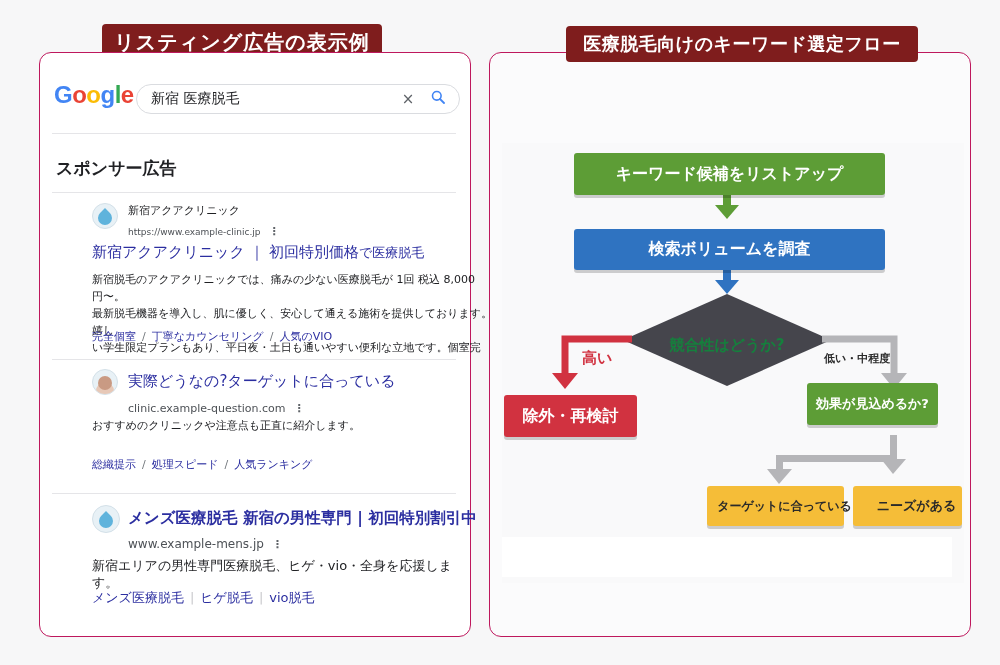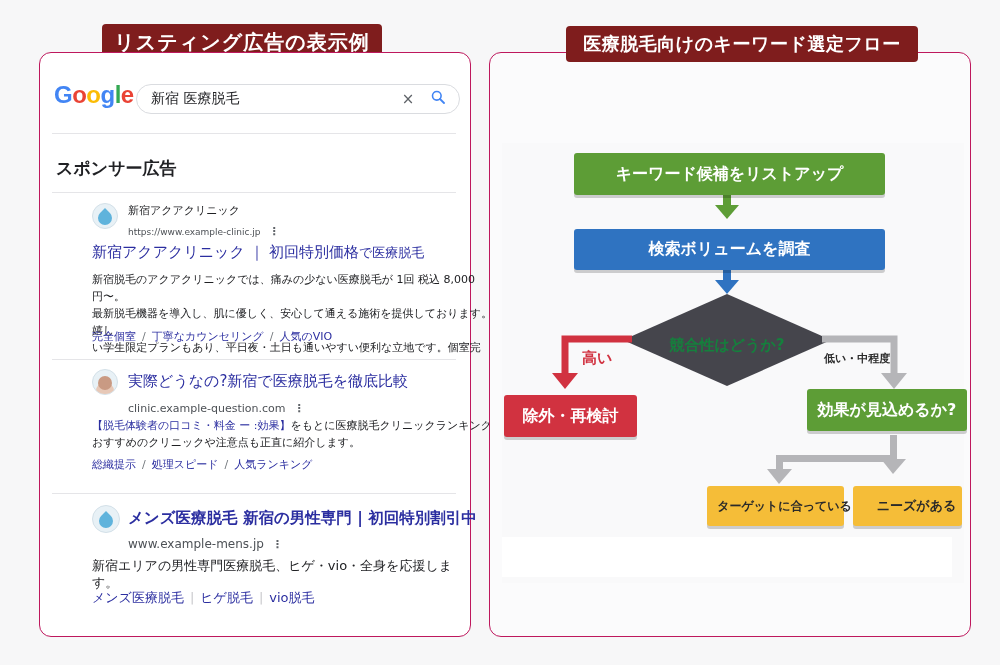--- a/index.html
+++ b/index.html
@@ -137,26 +137,25 @@
       <span>完全個室</span><span class="sep">/</span><span>丁寧なカウンセリング</span><span class="sep">/</span><span>人気のVIO</span>
     </div>
   </div>
 
   <div class="divider" style="top:306px;"></div>
 
   <div class="ad" style="top:316px; height:115px;">
     <div class="favicon">
         <div class="avatar"></div>
       </div>
-    <div class="ad-title" style="position:absolute; left:36px; top:3px;">実際どうなの?新宿で医療脱毛を徹底比較</div>
+    <div class="ad-title" style="position:absolute; left:36px; top:3px;">実際どうなの?ターゲットに合っている</div>
     <div style="position:absolute; left:36px; top:28px;">
       <span class="site-url" style="font-size:11px;">clinic.example-question.com</span><span class="kebab">⋮</span>
     </div>
     <div class="ad-desc" style="position:absolute; left:0; top:48px; width:410px;">
-      <div><span class="desc-link">【脱毛体験者の口コミ・料金 ー :効果】</span><span>をもとに医療脱毛クリニックランキング</span></div>
       <div>おすすめのクリニックや注意点も正直に紹介します。</div>
     </div>
     <div class="sitelinks" style="position:absolute; left:0; top:88px;">
       <span>総織提示</span><span class="sep">/</span><span>処理スピード</span><span class="sep">/</span><span>人気ランキング</span>
     </div>
   </div>
 
   <div class="divider" style="top:440px;"></div>
 
   <div class="ad" style="top:452px; height:120px;">
@@ -203,20 +202,20 @@
 
     <div class="box green" style="left:72px; top:10px; width:311px; height:42px; font-size:16px;">キーワード候補をリストアップ</div>
     <div class="box blue" style="left:72px; top:86px; width:311px; height:41px; font-size:16px;">検索ボリュームを調査</div>
 
     <div class="edge-label" style="left:141px; top:185px; width:168px; text-align:center; color:#15803d; font-size:15px; font-weight:bold;margin-top:8px;">競合性はどうか?</div>
 
     <div class="edge-label" style="left:80px; top:206px; color:#d13240; font-size:15px;">高い</div>
     <div class="edge-label" style="left:322px; top:208px; color:#2a2a2a; font-size:11px;">低い・中程度</div>
 
     <div class="box red" style="left:2px; top:252px; width:133px; height:42px; font-size:16px;">除外・再検討</div>
-    <div class="box green" style="left:305px; top:246px; width:160px; height:42px; font-size:16px;">効果が見込めるか?</div>
+    <div class="box green" style="left:305px; top:240px; width:131px; height:42px; font-size:13px;">効果が見込めるか?</div>
 
     <div class="box yellow" style="left:205px; top:343px; width:137px; height:40px; font-size:12px;">ターゲットに合っている</div>
     <div class="box yellow" style="left:351px; top:343px; width:109px; height:40px; font-size:13px;">ニーズがある</div>
   </div>
 </div>
 
 <div id="right-title" class="title-tag">医療脱毛向けのキーワード選定フロー</div>
 
 </body></html>

